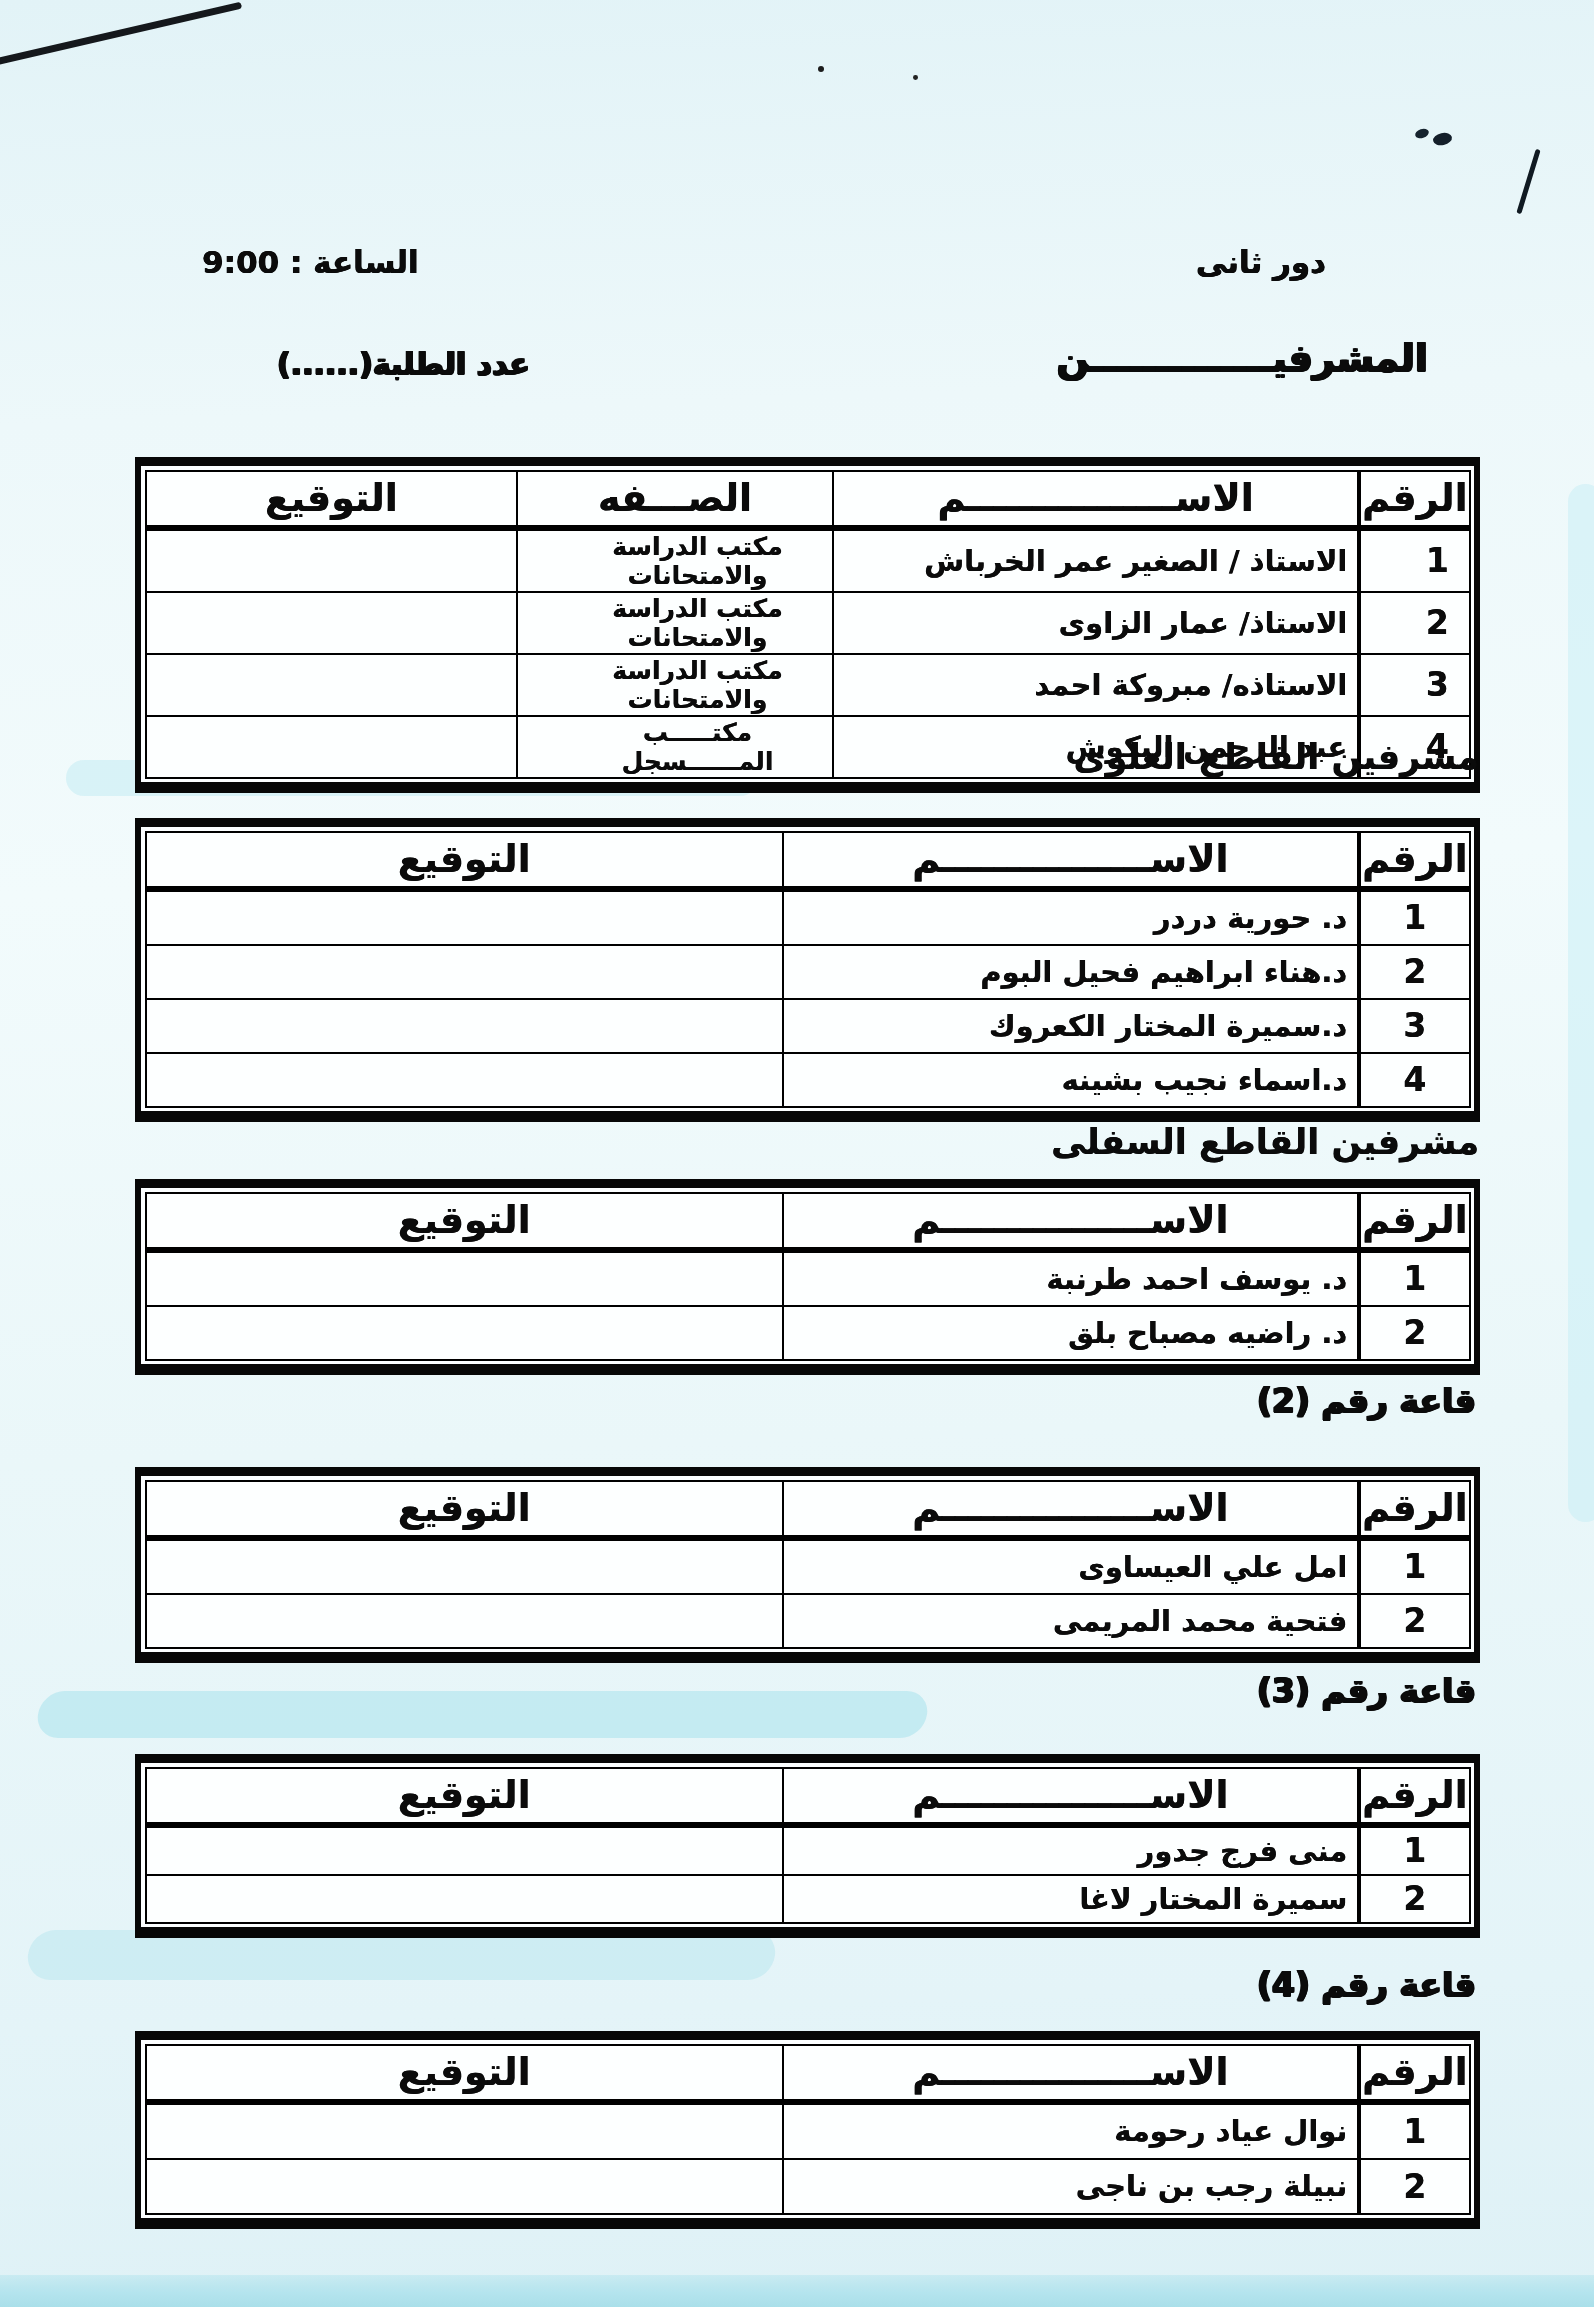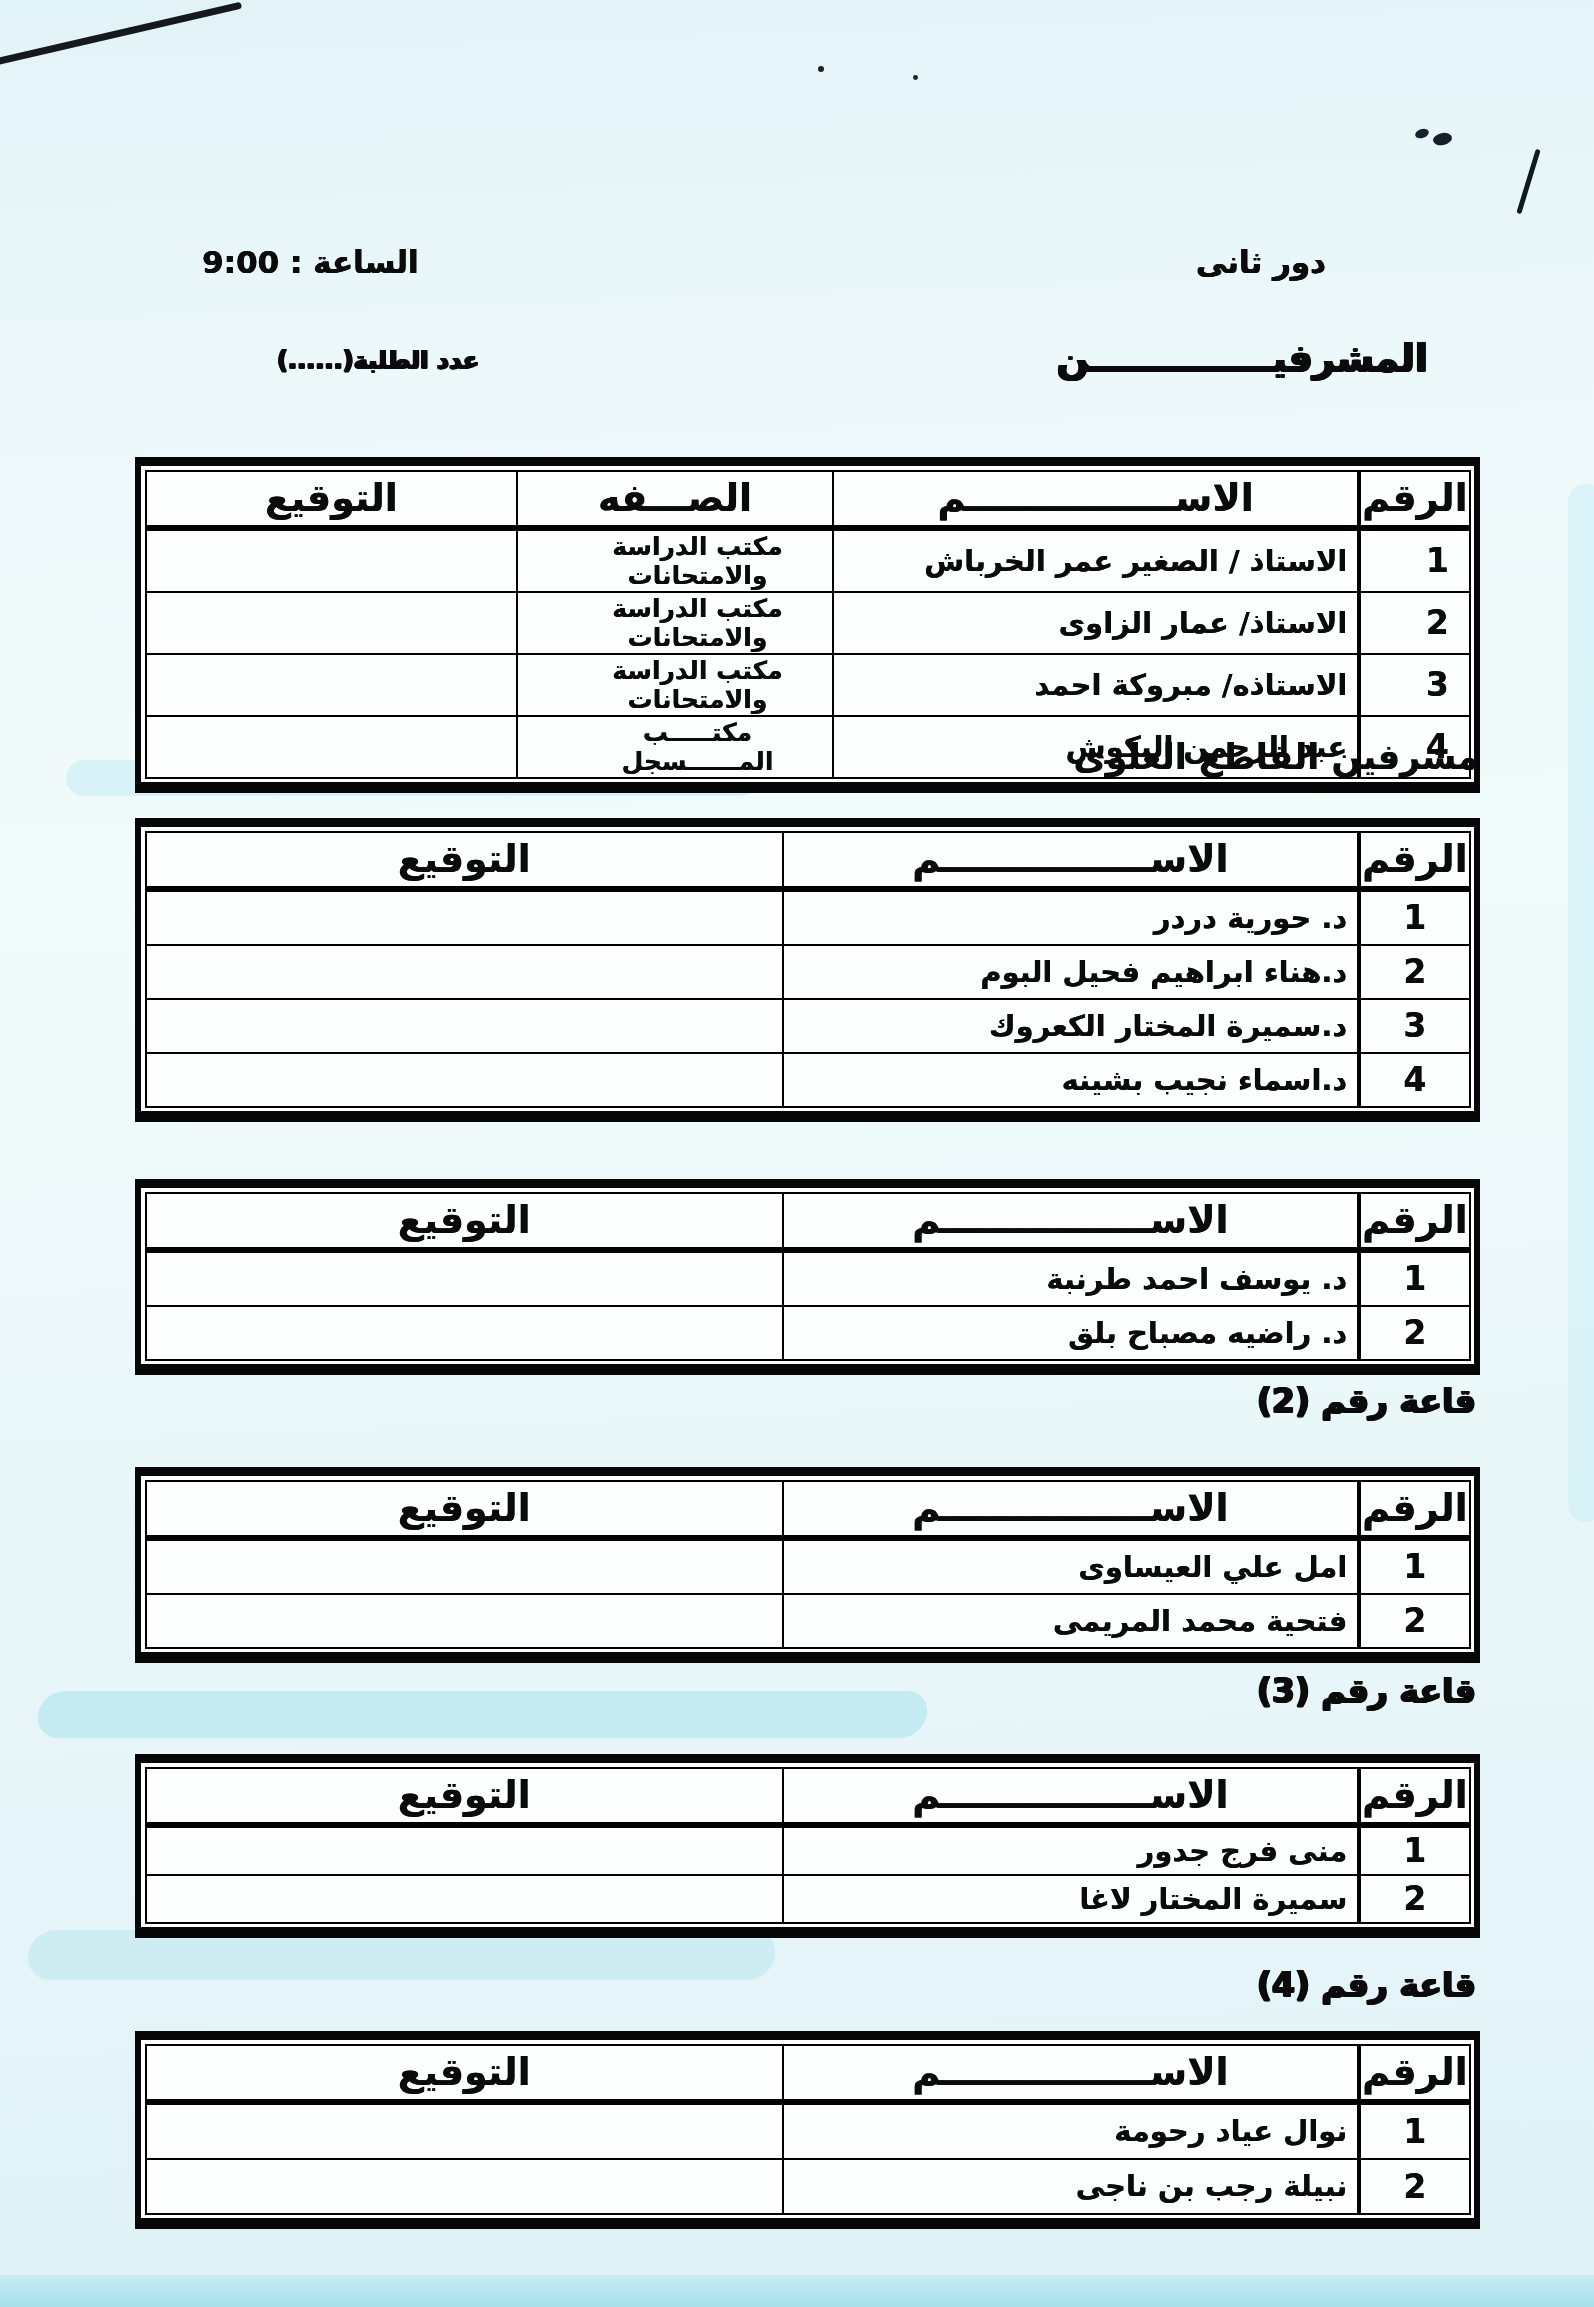--- a/index.html
+++ b/index.html
@@ -9,21 +9,21 @@
     font-family:"DejaVu Sans",sans-serif; color:#0b0b0b; direction:rtl;
   }
   .abs{position:absolute;}
   .chunky{font-weight:bold;
     text-shadow:1.1px 0 currentColor,-1.1px 0 currentColor,0 0.8px currentColor,0.8px 0.8px currentColor,-0.7px 0.7px currentColor;
     letter-spacing:0.3px;}
   .semib{font-weight:bold;text-shadow:0.5px 0 currentColor,-0.3px 0 currentColor;}
   .title{top:116px;left:194px;right:97px;text-align:center;font-size:42px;line-height:1.25;}
   .dateline{top:244px;left:202px;width:1124px;display:flex;justify-content:space-between;align-items:baseline;font-size:31px;}
   .sup{top:336px;right:167px;font-size:38px;}
-  .students{top:346px;left:277px;font-size:24px;}
+  .students{top:346px;left:277px;font-size:30px;}
   .sec{right:116px;font-size:35px;font-weight:bold;text-shadow:0.4px 0 currentColor;}
   .room{right:119px;font-size:33px;}
   .tbl{left:135px;width:1345px;background:#fbfeff;border:6.2px solid #070707;border-top-width:9.7px;border-bottom-width:11px;padding:3.5px;box-sizing:border-box;}
   .tbl table{width:100%;border-collapse:collapse;border:2.1px solid #000;}
   .tbl th,.tbl td{border:2.8px solid #000;background:#fdffff;font-weight:bold;vertical-align:middle;}
   .tbl th{height:51px;font-size:38px;text-align:center;border-bottom-width:6.2px;text-shadow:0.4px 0 currentColor;}
   .tbl td{text-shadow:0.3px 0 currentColor;}
   .c-num{width:4.9%;}
   .t1 .c-name{width:41%;} .t1 .c-role{width:24.6%;} .t1 .c-sig{width:29.5%;}
   .t3col .c-name{width:44.7%;} .t3col .c-sig{width:50.4%;}
@@ -142,20 +142,21 @@
         </tr>
         <tr>
           <td class="c-num">4</td>
           <td class="c-name">د.اسماء نجيب بشينه</td>
           <td class="c-sig"></td>
         </tr>
       </tbody>
     </table>
   </div>
 
+  <div class="abs sec h-lower">مشرفين القاطع السفلى</div>
 
   <div class="abs tbl t3col t3">
     <table>
       <thead>
         <tr>
           <th class="c-num">الرقم</th>
           <th class="c-name">الاســــــــــــــــم</th>
           <th class="c-sig">التوقيع</th>
         </tr>
       </thead>

